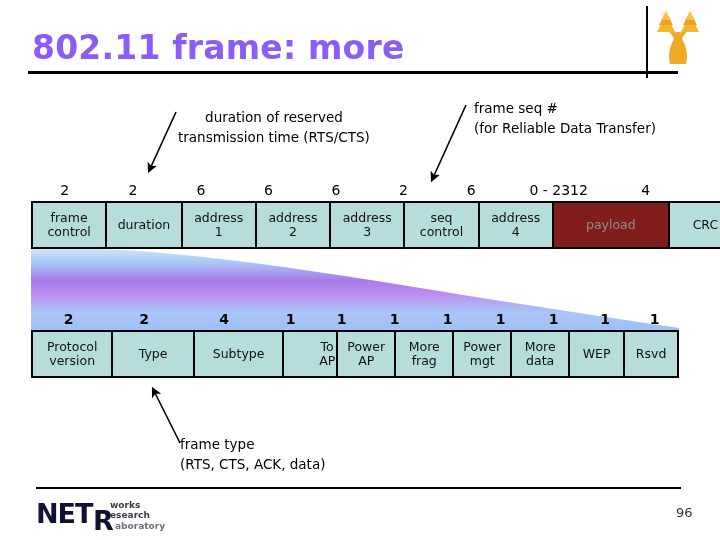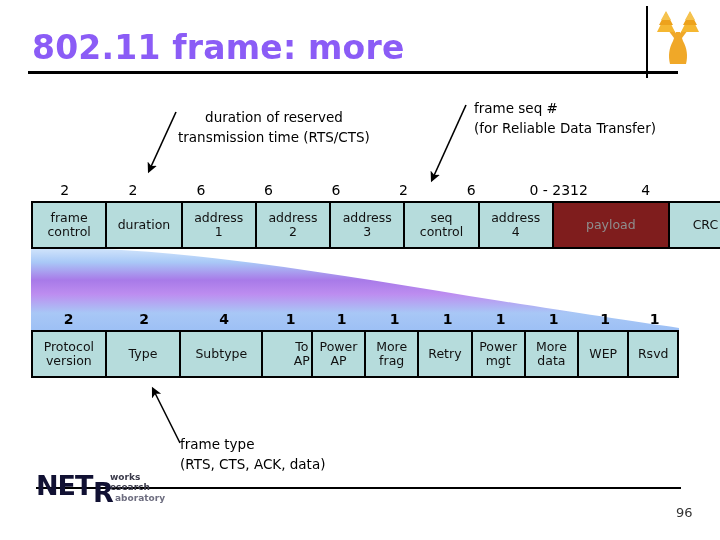--- a/index.html
+++ b/index.html
@@ -142,21 +142,21 @@
     position: absolute;
     left: 36px;
     top: 487px;
     width: 645px;
     height: 2px;
     background: #000000;
   }
   .netr-logo {
     position: absolute;
     left: 36px;
-    top: 468px;
+    top: 496px;
     width: 160px;
     height: 40px;
   }
   .netr-big {
     position: absolute;
     left: 0;
     top: 2px;
     font-family: "DejaVu Sans", sans-serif;
     font-weight: bold;
     font-size: 27px;
@@ -367,25 +367,20 @@
         </div>
       </div>
       <div class="cell" style="flex: 53 0 0px;">
         <div>
           <span>More</span>
           <span>frag</span>
         </div>
       </div>
       <div class="cell" style="flex: 53 0 0px;">
         <div>
-          <span>Retry</span>
-        </div>
-      </div>
-      <div class="cell" style="flex: 53 0 0px;">
-        <div>
           <span>Power</span>
           <span>mgt</span>
         </div>
       </div>
       <div class="cell" style="flex: 53 0 0px;">
         <div>
           <span>More</span>
           <span>data</span>
         </div>
       </div>

